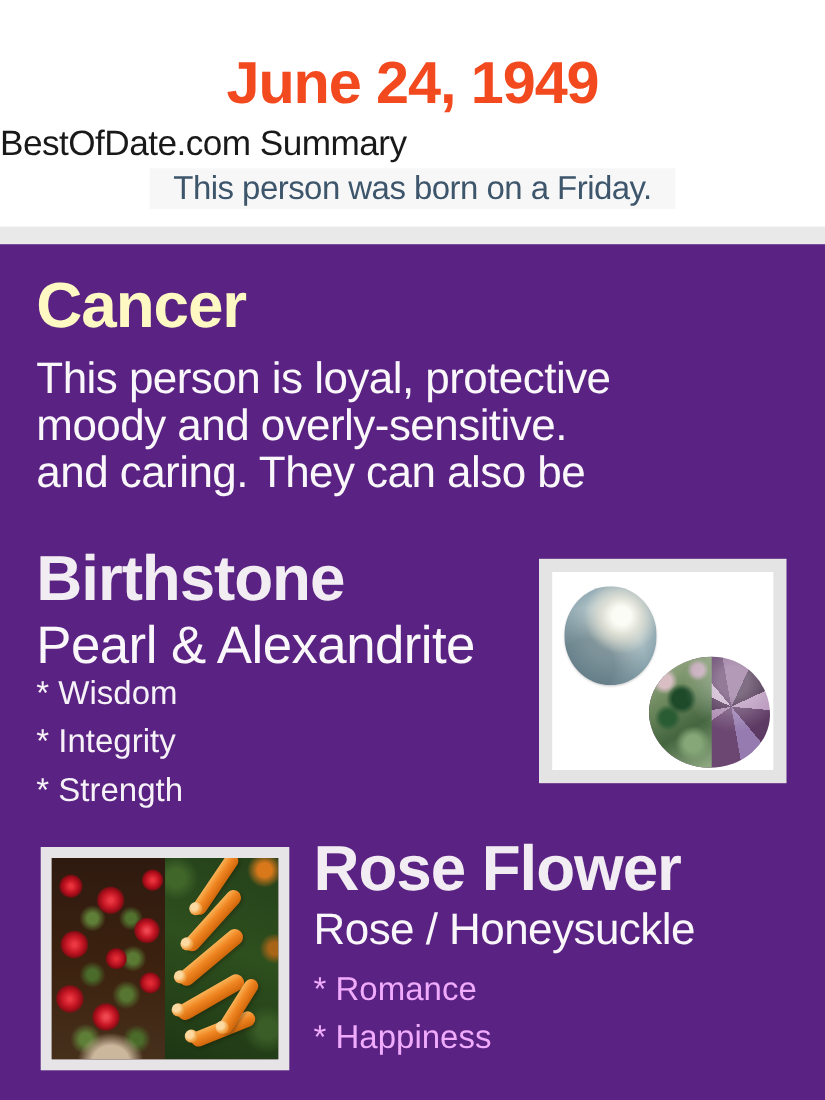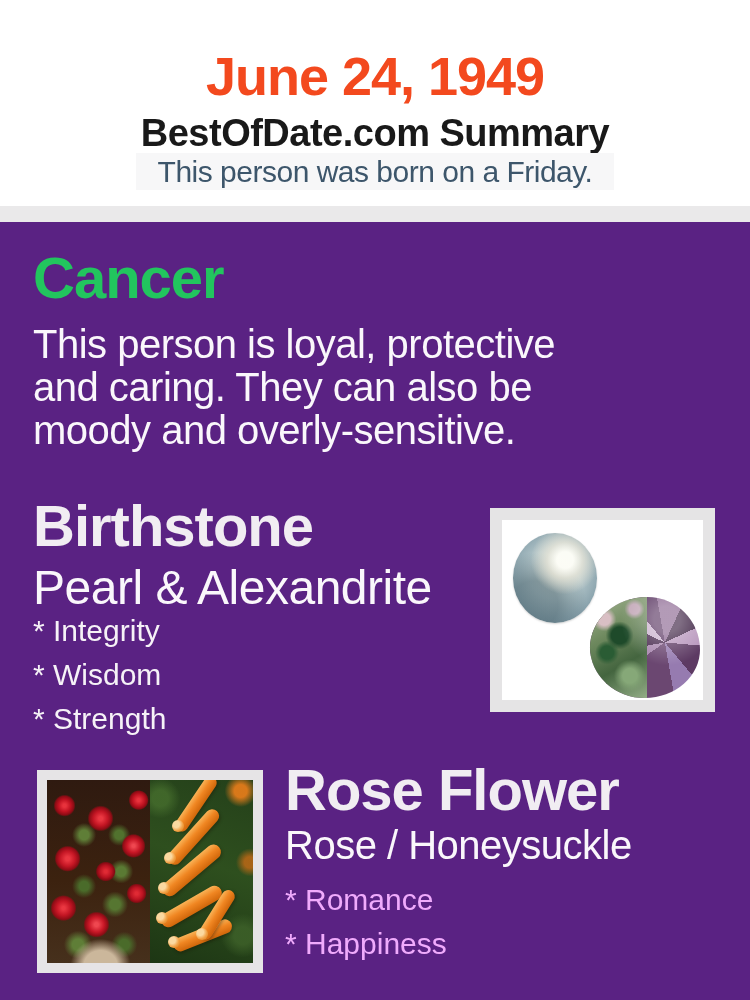--- a/index.html
+++ b/index.html
@@ -9,43 +9,43 @@
     background:#ffffff;
     margin-top:30px;
   }
   
   .hdr-date {
     position:absolute; left:0; right:0; top:19px; text-align:center;
     font-size:54px; font-weight:700; letter-spacing:-1px; line-height:1;
     color:#F3491E;
   }
   .hdr-summary {
-    position:absolute; left:0; right:0; top:84px; text-align:center;
-    font-size:38px; font-weight:700; line-height:1; color:#191919;
+    position:absolute; left:0; right:0; top:84px; 
+    font-size:32px; font-weight:400; line-height:1; color:#191919;
     letter-spacing:-0.5px;
   }
   .hdr-friday {
     position:absolute; left:0; right:0; top:122px; text-align:center;
     font-size:30px; font-weight:400; line-height:1.3; color:#3D566B;
     letter-spacing:-0.5px;
   }
   .hdr-friday .band { background:#F7F7F8; padding:2px 22px; }
   .divider {
     position:absolute; left:0; top:176px; width:750px; height:16px;
     background:#EAE9EA;
   }
   
   .purple {
     position:absolute; left:0; top:192px; width:750px; height:808px;
     background:#5A2283;
   }
   .sign {
     position:absolute; left:33px; top:27px;
     font-size:58px; font-weight:700; letter-spacing:-1px; line-height:1;
-    color:#22c55e;
+    color:#fef9c3;
   }
   .desc { position:absolute; left:33px; top:101px; color:#FAF7FB;
     font-size:40px; letter-spacing:-0.5px; line-height:43px; }
   .desc div { white-space:nowrap; }
   .h-stone {
     position:absolute; left:33px; top:275px;
     font-size:58px; font-weight:700; letter-spacing:-1px; line-height:1;
     color:#F1EDF2;
   }
   .stone-names {
@@ -183,29 +183,29 @@
   <div class="hdr-date">June 24, 1949</div>
   <div class="hdr-summary">BestOfDate.com Summary</div>
   <div class="hdr-friday"><span class="band">This person was born on a Friday.</span></div>
   <div class="divider"></div>
 
   <div class="purple">
 
     <div class="sign">Cancer</div>
     <div class="desc">
       <div>This person is loyal, protective</div>
+      <div>moody and overly-sensitive.</div>
       <div>and caring. They can also be</div>
-      <div>moody and overly-sensitive.</div>
     </div>
 
     <div class="h-stone">Birthstone</div>
     <div class="stone-names">Pearl &amp; Alexandrite</div>
     <div class="stone-traits">
+      <div>* Wisdom</div>
       <div>* Integrity</div>
-      <div>* Wisdom</div>
       <div>* Strength</div>
     </div>
 
     <div class="stone-frame">
       <div class="stone-inner">
         <div class="pearl"></div>
         <div class="gem">
           <div class="gem-left"></div>
         </div>
       </div>

